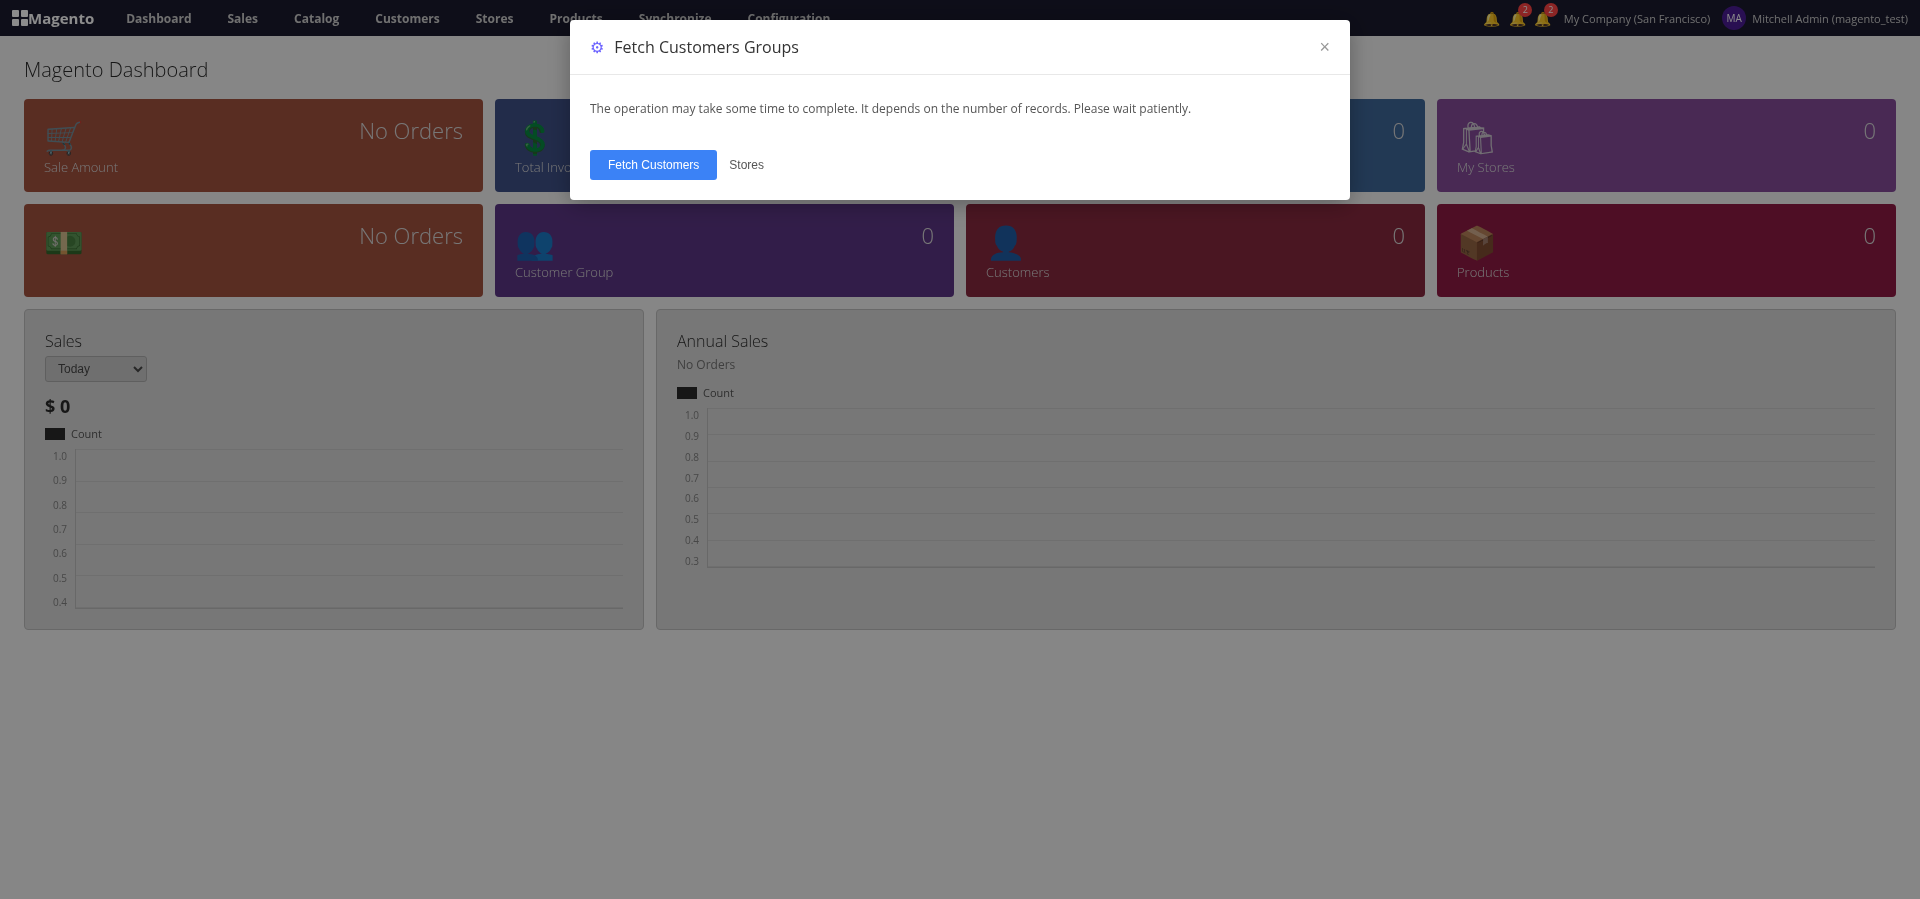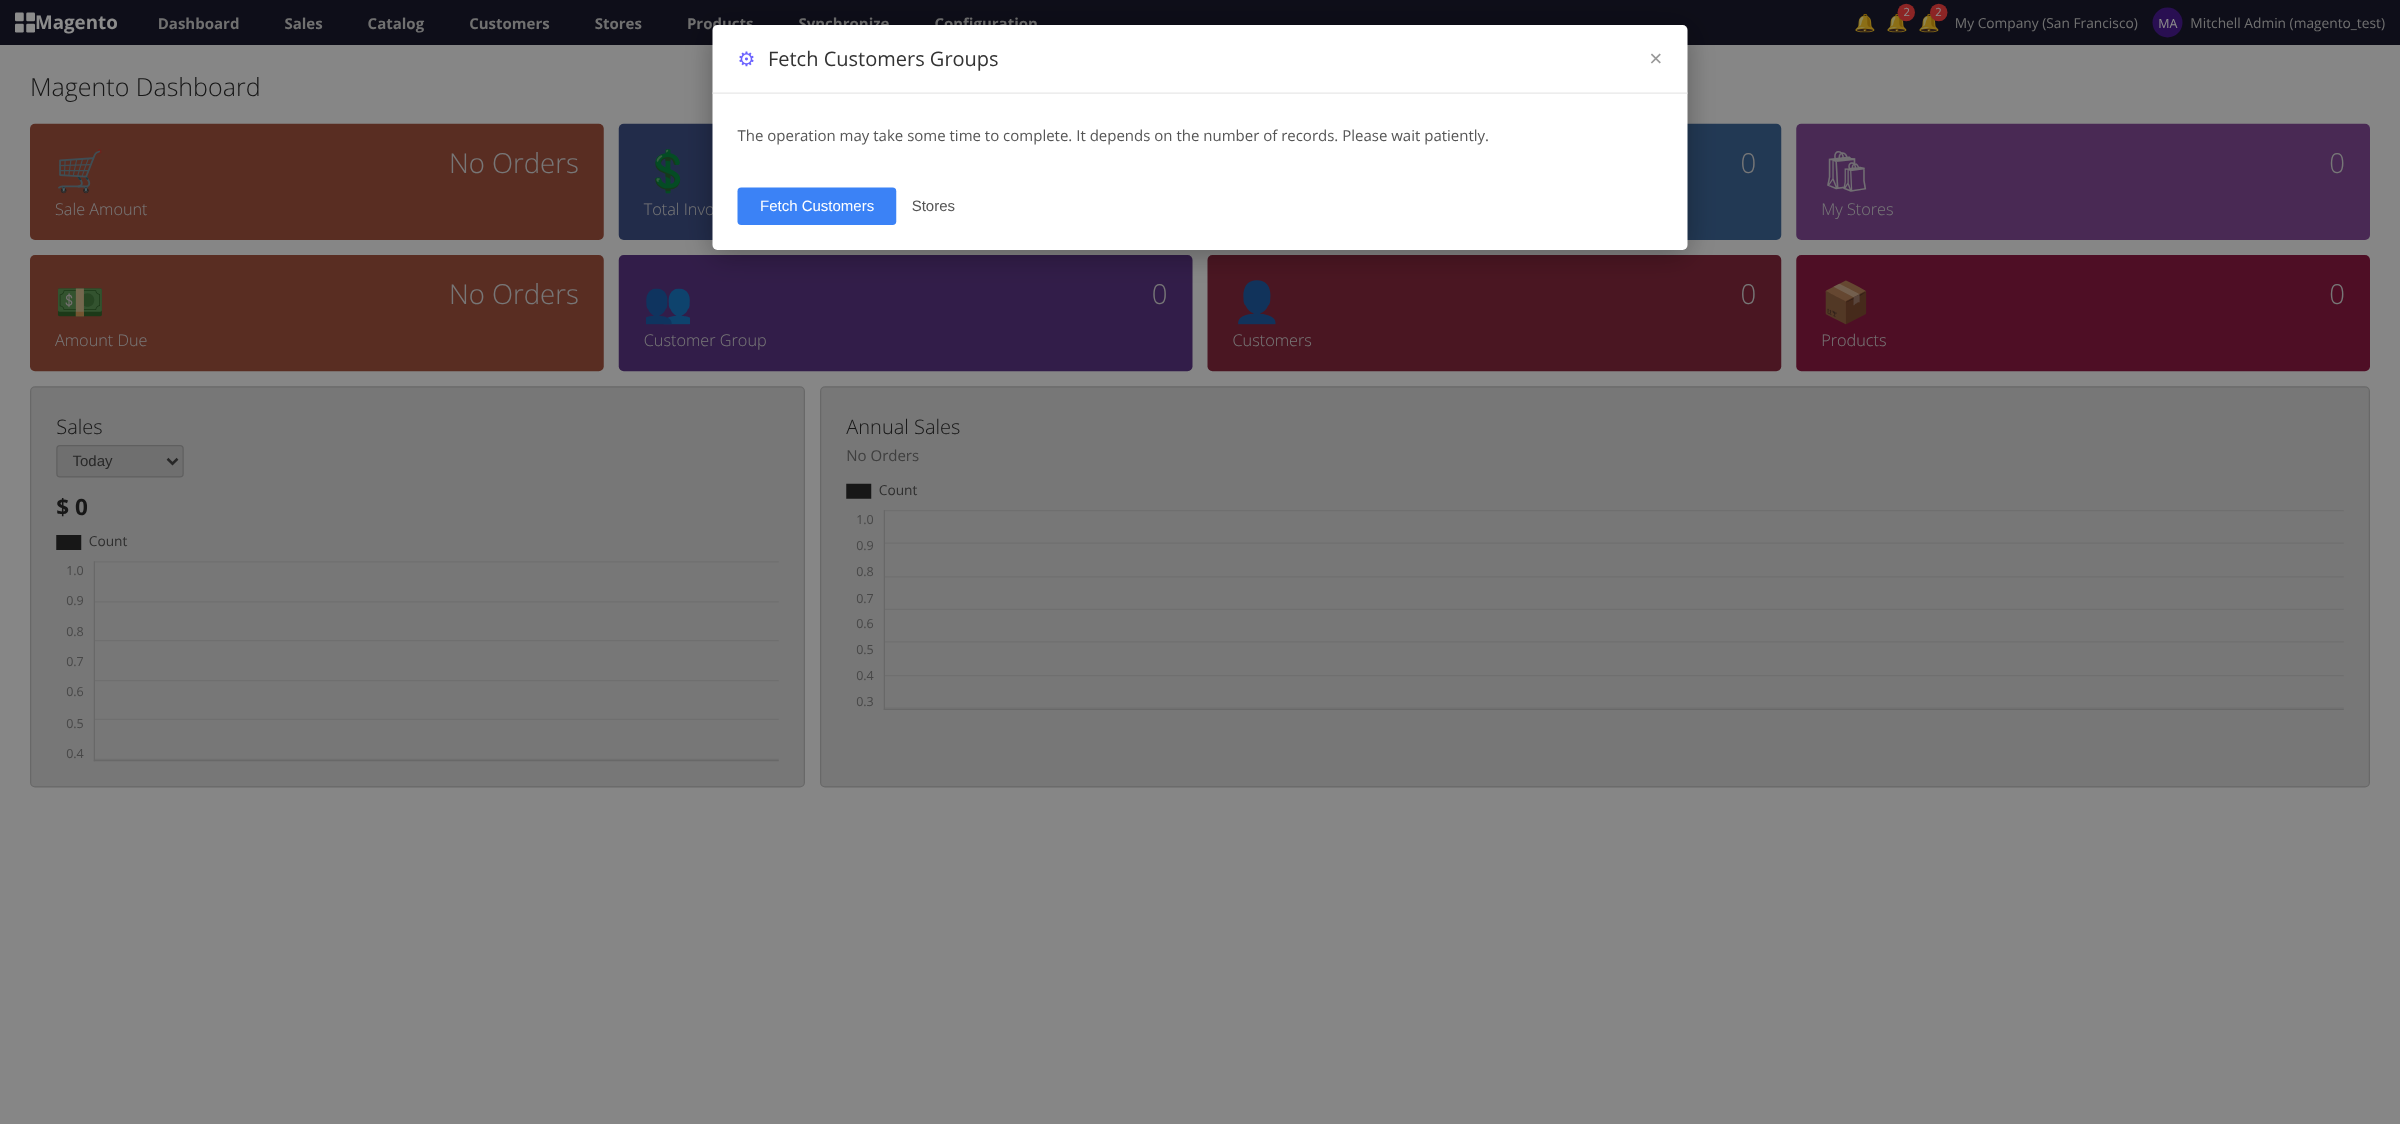--- a/index.html
+++ b/index.html
@@ -408,21 +408,20 @@
       <div class="card-label">My Stores</div>
     </div>
   </div>
 
   <div class="cards-row">
     <div class="card card-orange2">
       <div class="card-top">
         <span class="card-icon">💵</span>
         <span class="card-value">No Orders</span>
       </div>
-      <div class="card-label">Amount Due</div>
     </div>
     <div class="card card-purple-dark">
       <div class="card-top">
         <span class="card-icon">👥</span>
         <span class="card-value">0</span>
       </div>
       <div class="card-label">Customer Group</div>
     </div>
     <div class="card card-red-dark">
       <div class="card-top">

